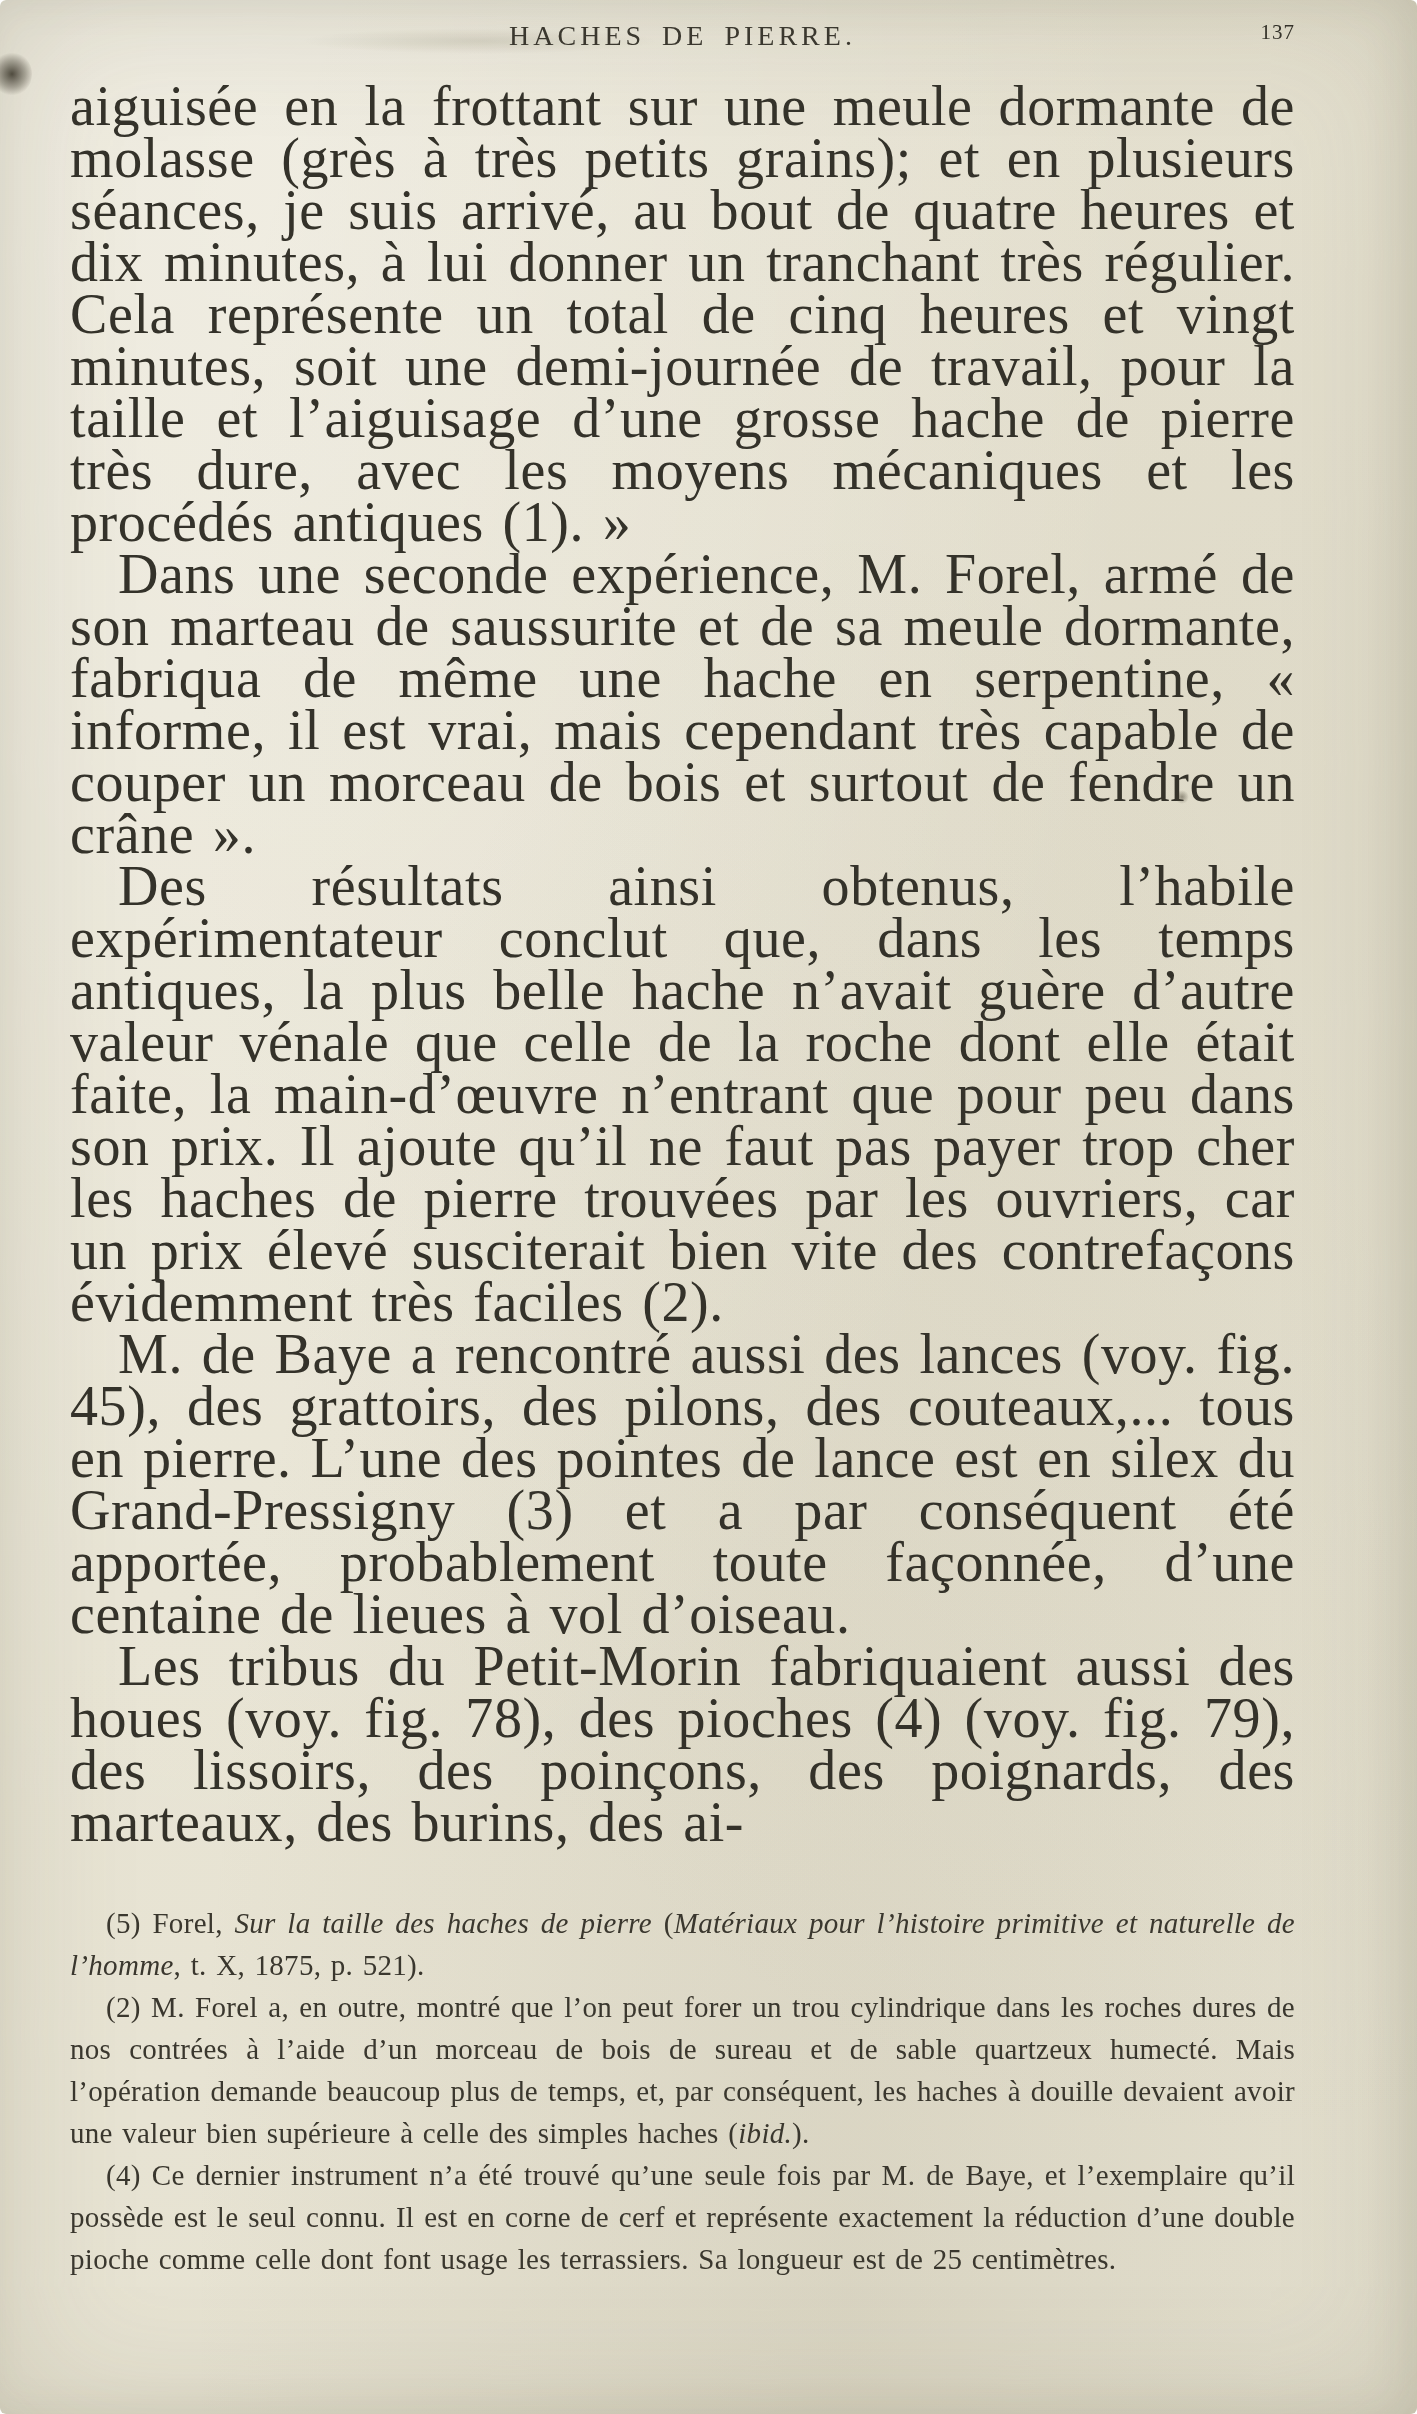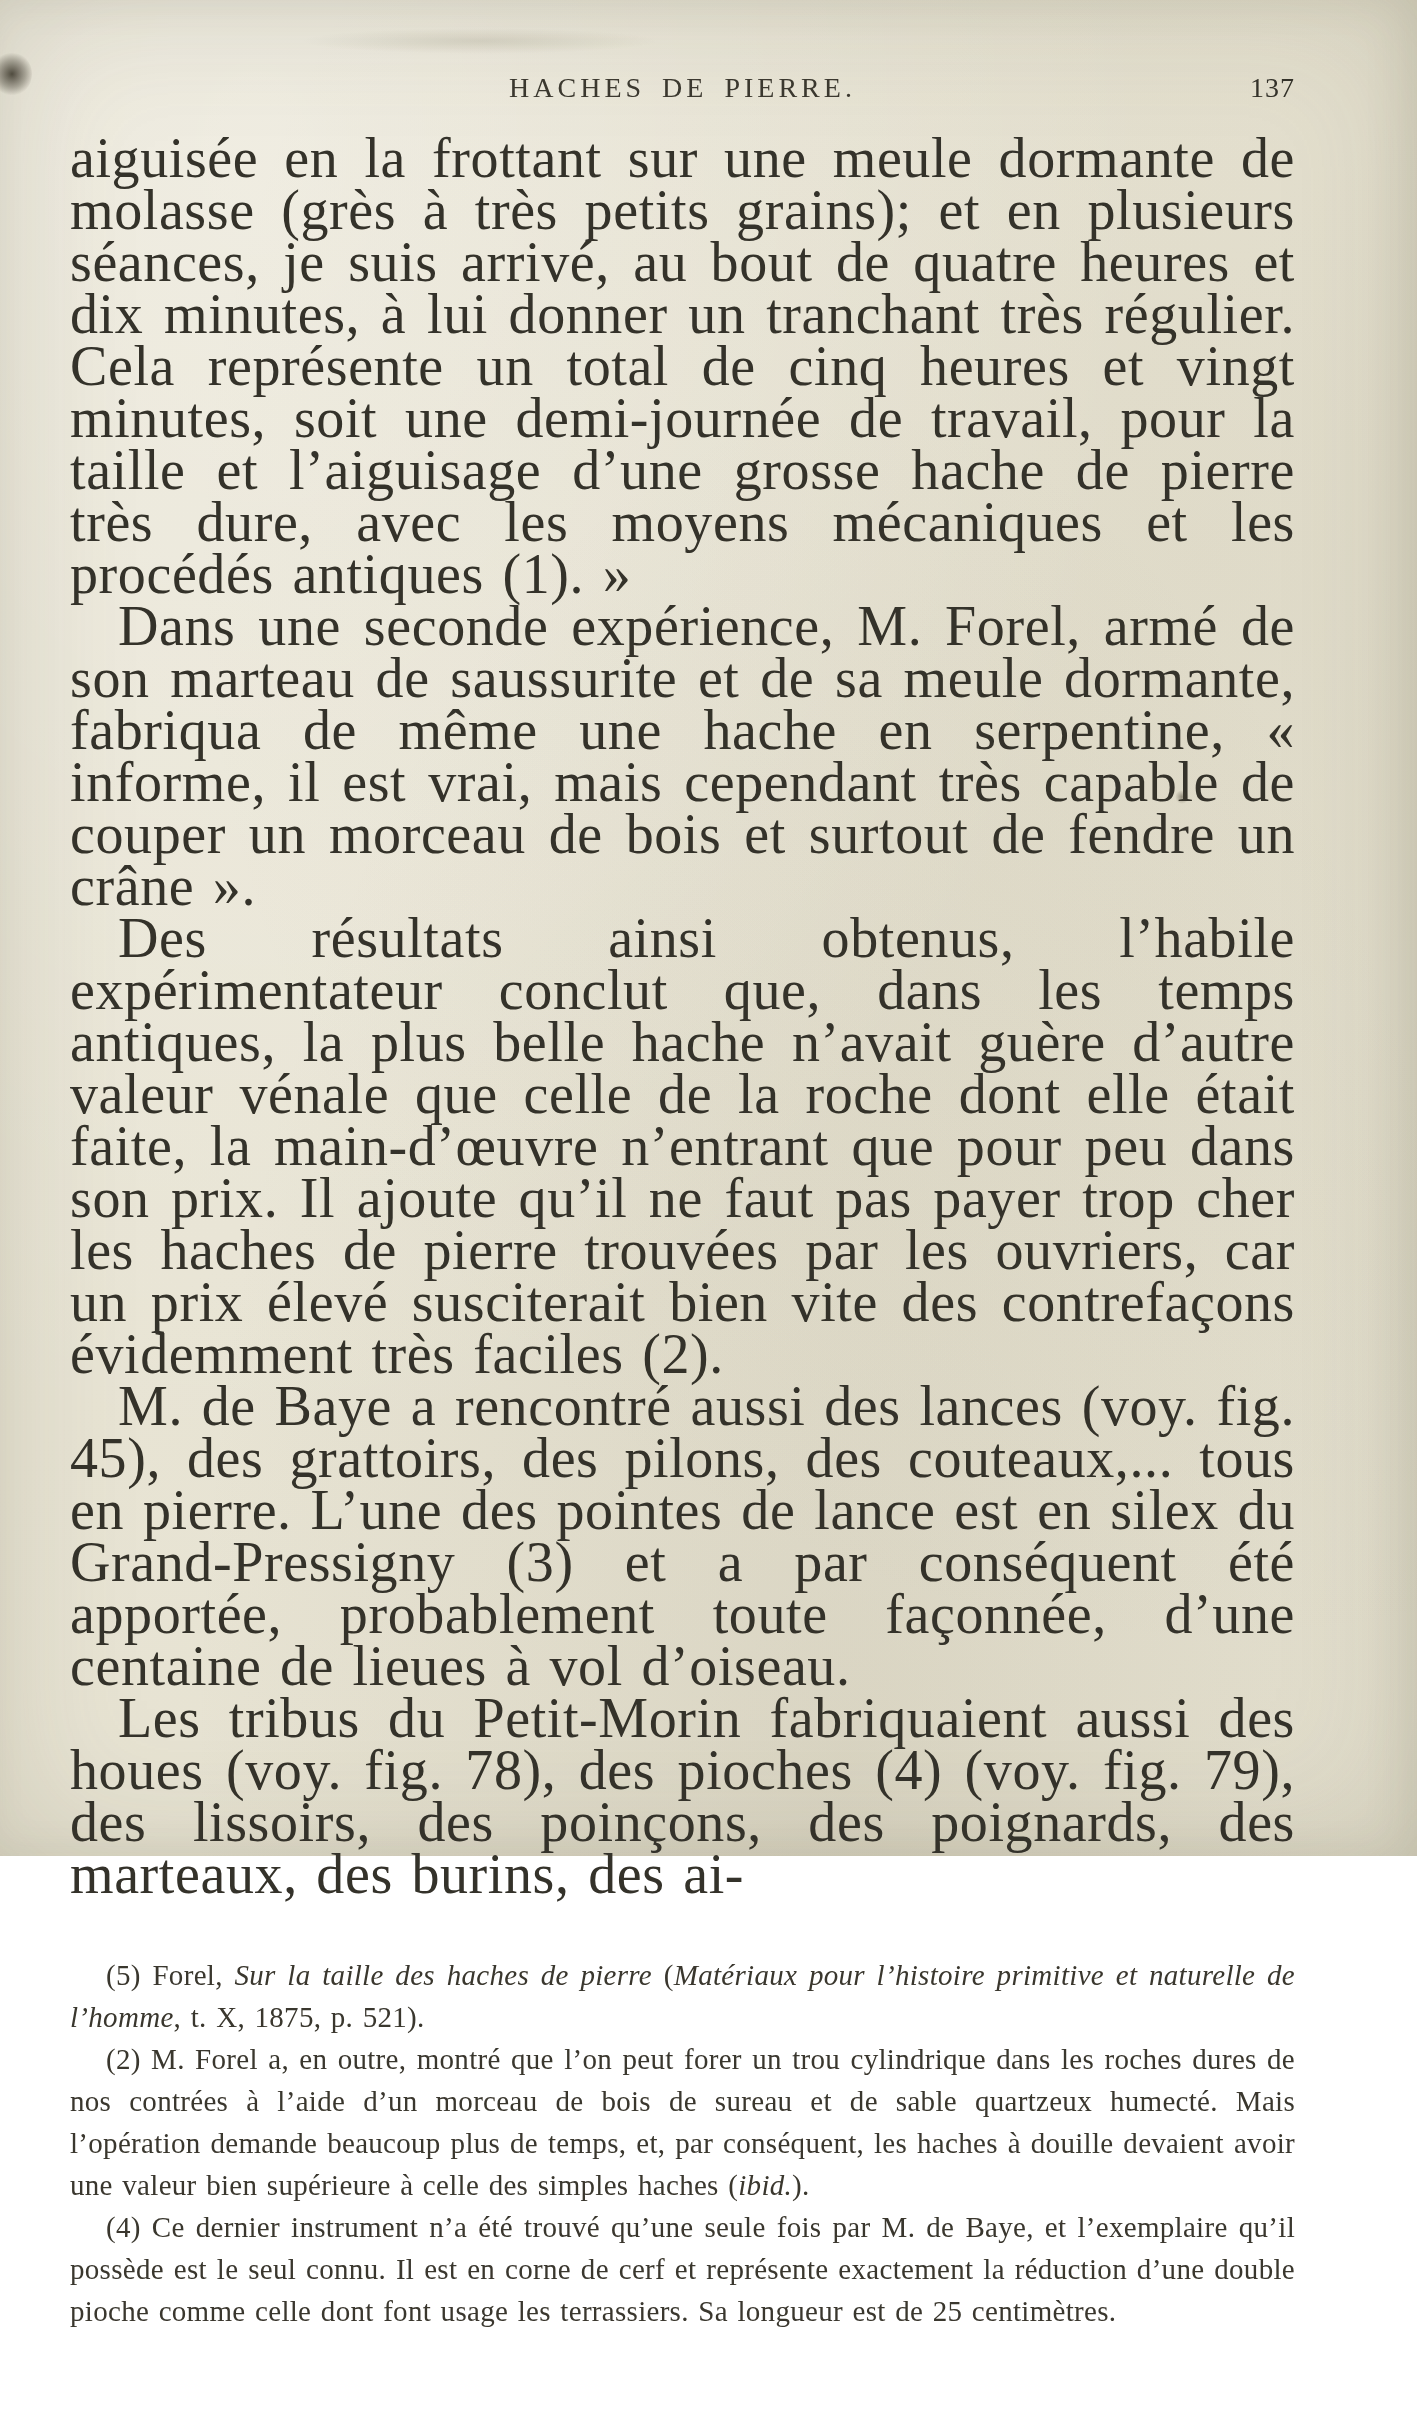--- a/index.html
+++ b/index.html
@@ -13,29 +13,30 @@
   body {
     width: 1417px;
     height: 2414px;
     overflow: hidden;
     font-family: "Liberation Serif", "DejaVu Serif", serif;
     color: var(--ink);
   }
   .page {
     position: relative;
     width: 1417px;
-    height: 1856px;
+    height: 2414px;
     box-sizing: border-box;
-    padding: 72px 122px 0 70px;
+    padding: 20px 122px 0 70px;
     background:
       radial-gradient(ellipse at 18% 8%, rgba(255,255,255,0.28), rgba(255,255,255,0) 55%),
       radial-gradient(ellipse at 85% 30%, rgba(150,140,105,0.10), rgba(150,140,105,0) 60%),
       radial-gradient(ellipse at 60% 95%, rgba(130,120,90,0.12), rgba(130,120,90,0) 55%),
       linear-gradient(135deg, #eae6d7 0%, var(--paper) 45%, #e4e0cf 100%);
     box-shadow: inset 0 0 140px rgba(92,86,60,0.18), inset -14px 0 40px rgba(92,86,60,0.10);
+    border-radius: 6px;
   }
   .stain {
     position: absolute;
     border-radius: 50%;
     pointer-events: none;
   }
   .stain-a {
     left: -8px; top: 52px; width: 40px; height: 44px;
     background: radial-gradient(circle, rgba(55,50,38,0.85) 0%, rgba(55,50,38,0.35) 45%, rgba(55,50,38,0) 72%);
   }
@@ -59,21 +60,21 @@
     text-align: center;
     font-size: 28px;
     letter-spacing: 4px;
     word-spacing: 6px;
     color: #3b382f;
   }
   .folio {
     position: absolute;
     right: 0;
     top: 0;
-    font-size: 28px;
+    font-size: 21px;
     letter-spacing: 1px;
   }
   .text-block {
     text-align: justify;
     font-size: 56px;
     line-height: 52px;
     letter-spacing: 0.6px;
     word-spacing: 4px;
     margin-top: 16px;
   }

